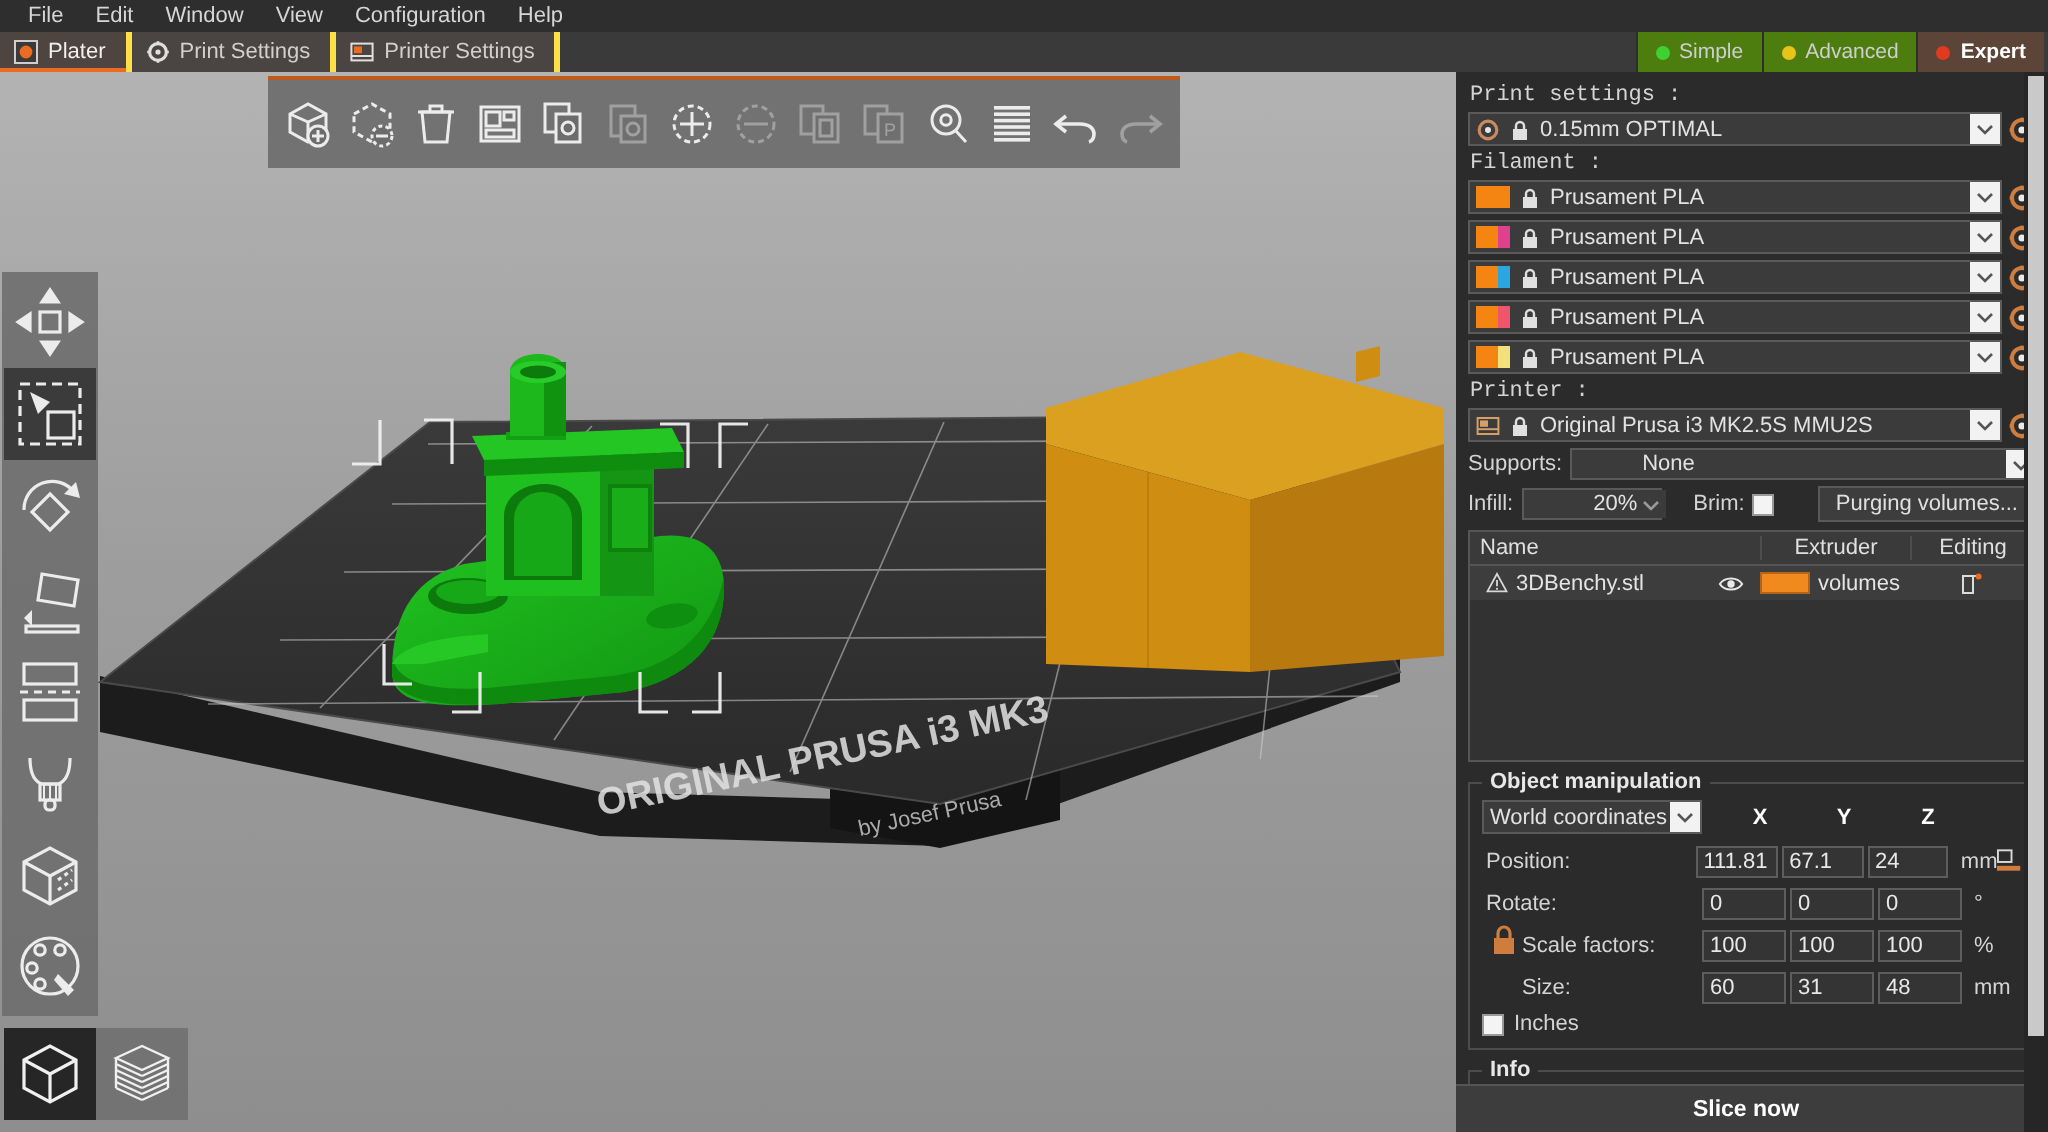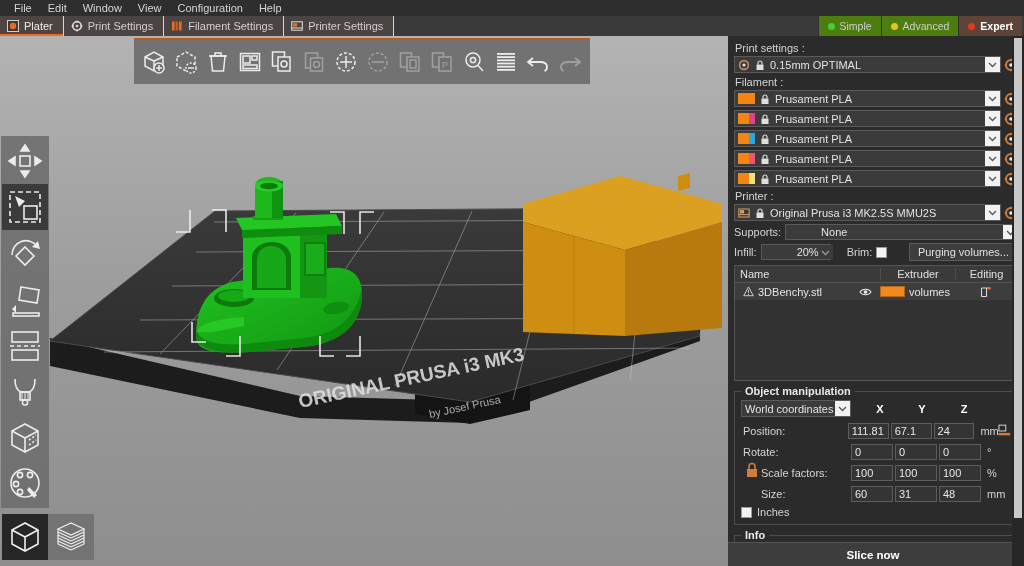--- a/index.html
+++ b/index.html
@@ -29,21 +29,21 @@
   .tabbar {
     position: absolute; left: 0; top: 16px; width: 1024px; height: 20px;
     background: #3a3a3a;
     display: flex; align-items: stretch;
   }
   .tab {
     display: flex; align-items: center; gap: 5px;
     padding: 0 10px 0 7px; height: 20px;
     font-size: 11px; color: #d0d0d0;
     background: #4a4542;
-    border-right: 1px solid #fde047;
+    border-right: 3px solid #fde047;
     position: relative; cursor: default; white-space: nowrap;
   }
   .tab.active { background: #4e4440; color: #f0f0f0; }
   .tab.active::after {
     content: ""; position: absolute; left: 0; right: 0; bottom: 0;
     height: 2px; background: #ed6b21;
   }
   .tab-ico { width: 12px; height: 12px; display: block; flex: none; }
 
   .tabbar-spacer { flex: 1; background: #3a3a3a; }
@@ -105,21 +105,21 @@
   .vt-btn.active { background: rgba(25,25,25,0.85); }
 
   
   .sidebar {
     position: absolute; left: 728px; top: 36px;
     width: 296px; height: 530px;
     background: #2b2b2b;
     padding: 4px 6px 0 6px;
     overflow: hidden;
   }
-  .sb-label { font-size: 11px; color: #d4d4d4; margin: 2px 0 2px 1px; }
+  .sb-label { font-size: 11px; color: #d4d4d4; margin: 2px 0 2px 1px; font-family: Liberation Mono, monospace; }
 
   .combo-row { display: flex; align-items: center; gap: 3px; margin-bottom: 3px; }
   .combo {
     flex: 1; height: 17px; background: #3b3b3b;
     border: 1px solid #5a5a5a;
     display: flex; align-items: center; gap: 4px;
     padding: 0 0 0 3px; position: relative; cursor: default;
   }
   .combo-text {
     font-size: 11px; color: #e2e2e2; flex: 1; white-space: nowrap;
@@ -268,28 +268,20 @@
         <g stroke="#e0e0e0" stroke-width="1.3">
           <line x1="6" y1="0.6" x2="6" y2="2.2"></line>
             <line x1="6" y1="9.8" x2="6" y2="11.4"></line>
           <line x1="0.6" y1="6" x2="2.2" y2="6"></line>
             <line x1="9.8" y1="6" x2="11.4" y2="6"></line>
         </g>
       </svg>
       <span>Print Settings</span>
     </div>
 
-    <div class="tab">
-      <svg class="tab-ico" viewBox="0 0 12 12">
-        <rect x="1" y="1.5" width="2.6" height="9" fill="#ed6b21"></rect>
-        <rect x="4.5" y="1.5" width="2.6" height="9" fill="#c75a18"></rect>
-        <rect x="8" y="1.5" width="2.6" height="9" fill="#ed6b21"></rect>
-      </svg>
-      <span>Filament Settings</span>
-    </div>
 
     <div class="tab">
       <svg class="tab-ico" viewBox="0 0 12 12">
         <rect x="0.7" y="1.8" width="10.6" height="8.4" fill="none" stroke="#e0e0e0"></rect>
         <rect x="2" y="3.2" width="4" height="3.4" fill="#ed6b21"></rect>
         <line x1="0.7" y1="8" x2="11.3" y2="8" stroke="#e0e0e0"></line>
       </svg>
       <span>Printer Settings</span>
     </div>
 

